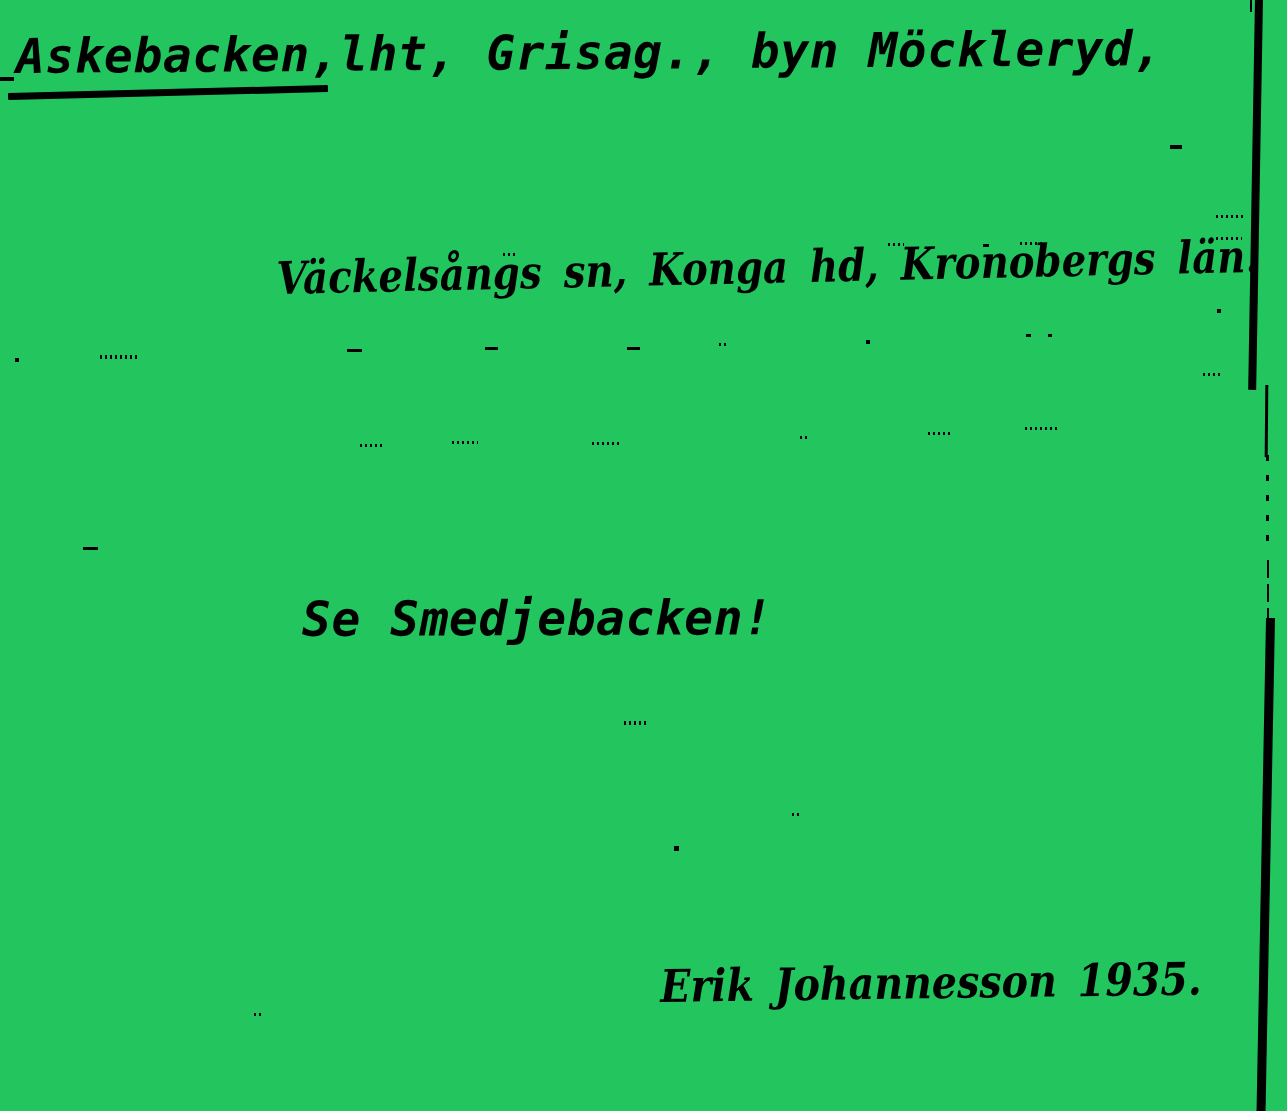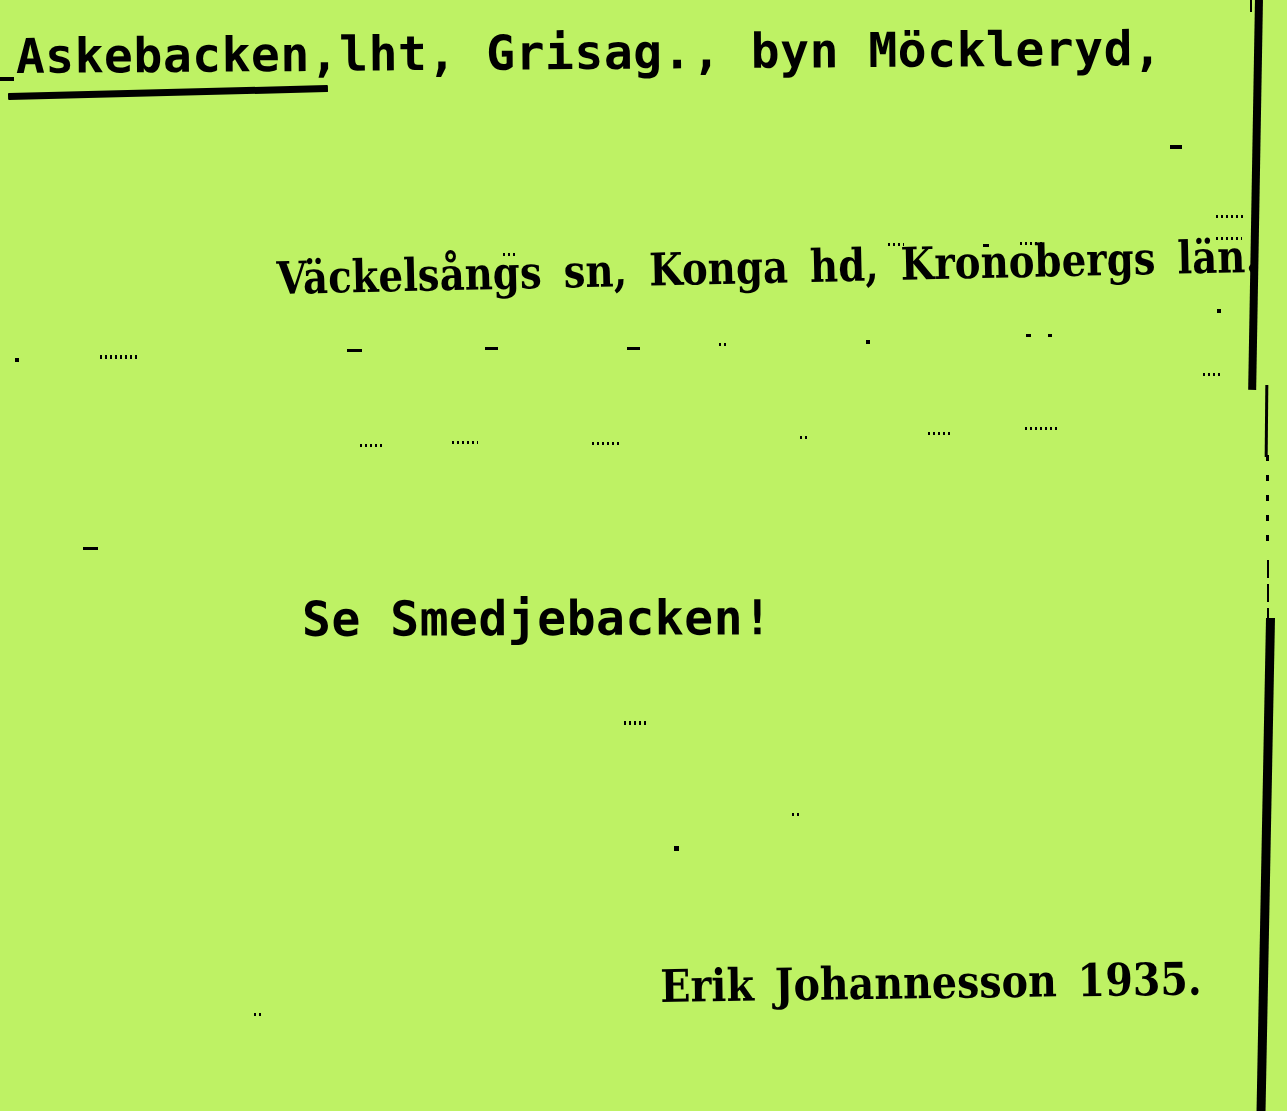--- a/index.html
+++ b/index.html
@@ -7,22 +7,23 @@
     padding: 0;
     width: 1287px;
     height: 1111px;
     background: #ffffff;
     overflow: hidden;
   }
   .card {
     position: relative;
     width: 1287px;
     height: 1111px;
-    background: #bef264;
+    background: #22c55e;
     color: #000000;
+    font-style: italic;
   }
   .abs { position: absolute; white-space: nowrap; }
 
   
   .typewriter {
     font-family: "DejaVu Sans Mono", "Liberation Mono", monospace;
     font-weight: bold;
     font-size: 48px;
     letter-spacing: 0.5px;
     line-height: 1.1;

